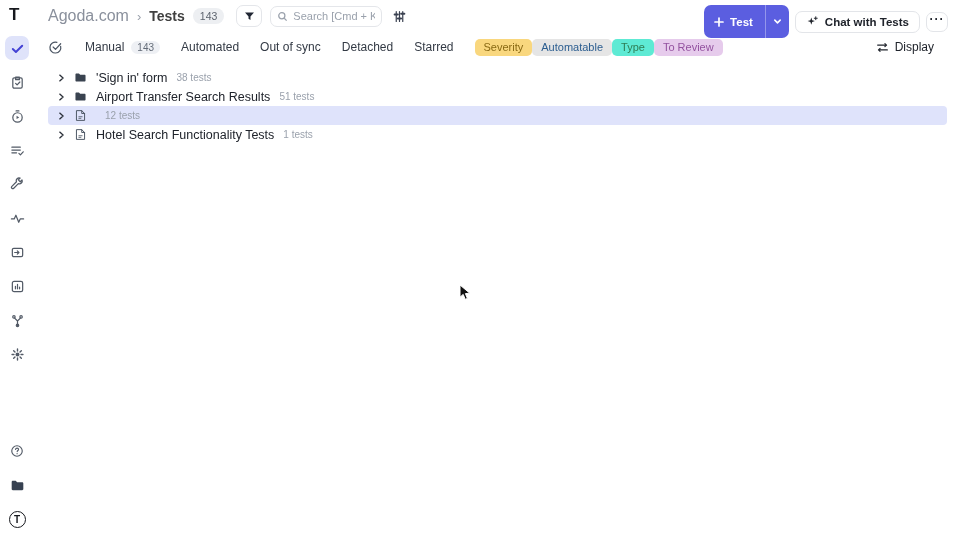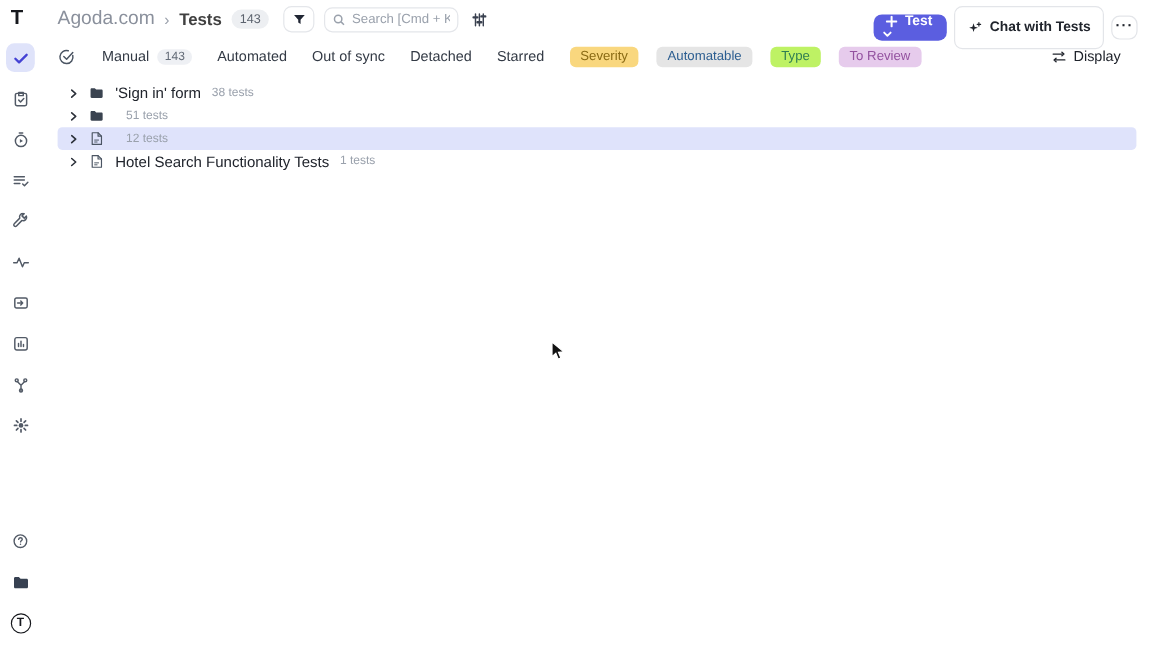--- a/index.html
+++ b/index.html
@@ -25,26 +25,26 @@
              align-items:center; justify-content:center; cursor:pointer; }
   .funnel-btn { width:26px; height:22px; margin-left:12px; }
   .searchbox { margin-left:8px; width:112px; height:21px; border:1px solid #e4e6ea;
                border-radius:7px; display:flex; align-items:center; padding:0 6px; gap:5px; }
   .searchbox input { border:none; outline:none; width:100%; font-size:11px; color:#434a56;
                      font-family:"Liberation Sans", sans-serif; background:transparent; }
   .searchbox input::placeholder { color:#9aa1ac; }
   .hdr-sliders { margin-left:11px; cursor:pointer; }
   .topbar-right { position:absolute; right:12px; top:5px; display:flex; align-items:center; gap:6px; }
   .btn-test { display:flex; align-items:stretch; background:#5b5ee0; border-radius:7px;
-              height:22px; color:#fff; cursor:pointer; overflow:hidden;flex-direction:column; }
+              height:33px; color:#fff; cursor:pointer; overflow:hidden; }
   .btn-test-main { display:flex; align-items:center; gap:6px; padding:0 12px 0 10px;
                    font-size:11.5px; font-weight:700; }
   .btn-test-divider { width:1px; background:rgba(255,255,255,.35); }
   .btn-test-caret { display:flex; align-items:center; padding:0 7px; }
-  .btn-chat { display:flex; align-items:center; gap:6px; height:36px; padding:0 10px;
+  .btn-chat { display:flex; align-items:center; gap:6px; height:22px; padding:0 10px;
               border:1px solid #e3e5e9; border-radius:7px; background:#fff; font-size:11.5px;
               font-weight:700; color:#20242c; cursor:pointer; }
   .btn-more { width:22px; height:20px; border:1px solid #e3e5e9; border-radius:7px;
               background:#fff; display:flex; align-items:center; justify-content:center;
               font-size:12px; font-weight:700; color:#20242c; letter-spacing:1px; cursor:pointer;
               padding-bottom:5px; }
 
   
   .rail { position:absolute; left:0; top:32px; width:32px; bottom:0; background:#fff; }
   .rail-item { width:24px; height:24px; margin:0 0 10px 5px; border-radius:7px; display:flex;
@@ -57,21 +57,21 @@
                    font-weight:800; color:#16181d; }
 
   
   .filterbar { position:absolute; left:48px; right:26px; top:36px; height:22px;
                display:flex; align-items:center; }
   .filter-status-icon { margin-right:22px; cursor:pointer; color:#4b5563; }
   .filter-item { font-size:12px; color:#333a45; margin-right:21px; cursor:pointer;
                  display:flex; align-items:center; gap:7px; white-space:nowrap; }
   .filter-count { background:#eef0f4; color:#636b77; font-size:10px; padding:1px 6px;
                   border-radius:8px; }
-  .badge { font-size:11px; padding:2.5px 9px; border-radius:5px; margin-right:15px;
+  .badge { font-size:11px; padding:2.5px 9px; border-radius:5px; 
            cursor:pointer; white-space:nowrap; }
   .display-btn { margin-left:auto; display:flex; align-items:center; gap:6px; font-size:12px;
                  color:#20242c; cursor:pointer; }
 
   
   .tree { position:absolute; left:48px; right:13px; top:68px; }
   .tree-row { height:19px; display:flex; align-items:center; border-radius:4px;
               padding-left:8px; cursor:pointer; }
   .tree-row.selected { background:#dfe3fb; }
   .tw-chevron { margin-right:8px; display:flex; color:#2c313a; }
@@ -287,21 +287,21 @@
   </span>
   <span class="filter-item">
     <span>Detached</span>
   </span>
   <span class="filter-item">
     <span>Starred</span>
   </span>
 
   <span class="badge" style="background:#f9d77e;color:#8a6a14">Severity</span>
   <span class="badge" style="background:#e5e5e5;color:#2b5d90">Automatable</span>
-  <span class="badge" style="background:#bef264;color:#2f7d53">Type</span>
+  <span class="badge" style="background:#5eead4;color:#2f7d53">Type</span>
   <span class="badge" style="background:#e6cbec;color:#93519f">To Review</span>
 
   <span class="display-btn">
     <span>
       <svg width="13" height="13" viewBox="0 0 16 16" fill="none" stroke="#20242c" stroke-width="1.4" stroke-linecap="round" stroke-linejoin="round">
           <path d="M2 5h9M13 5l-2-1.8M13 5l-2 1.8"></path>
           <path d="M14 11H5M3 11l2-1.8M3 11l2 1.8"></path>
         </svg>
     </span>
     <span>Display</span>
@@ -330,20 +330,21 @@
     <span class="tw-chevron">
       <svg width="10" height="10" viewBox="0 0 12 12" fill="none" stroke="currentColor" stroke-width="1.6" stroke-linecap="round" stroke-linejoin="round">
           <path d="M4.5 2.5l4 3.5-4 3.5"></path>
         </svg>
     </span>
     <span class="tw-icon">
       <svg width="13" height="13" viewBox="0 0 16 16">
           <path d="M1.8 4.2c0-.7.5-1.2 1.2-1.2h3.1l1.5 1.5h5.4c.7 0 1.2.5 1.2 1.2v6.1c0 .7-.5 1.2-1.2 1.2H3c-.7 0-1.2-.5-1.2-1.2z" fill="#3a4350"></path>
         </svg>
     </span>
+    <span class="tree-label">Airport Transfer Search Results</span>
     <span class="tree-count">51 tests</span>
   </div>
 
   <div class="tree-row selected">
     <span class="tw-chevron">
       <svg width="10" height="10" viewBox="0 0 12 12" fill="none" stroke="currentColor" stroke-width="1.6" stroke-linecap="round" stroke-linejoin="round">
           <path d="M4.5 2.5l4 3.5-4 3.5"></path>
         </svg>
     </span>
     <span class="tw-icon">

